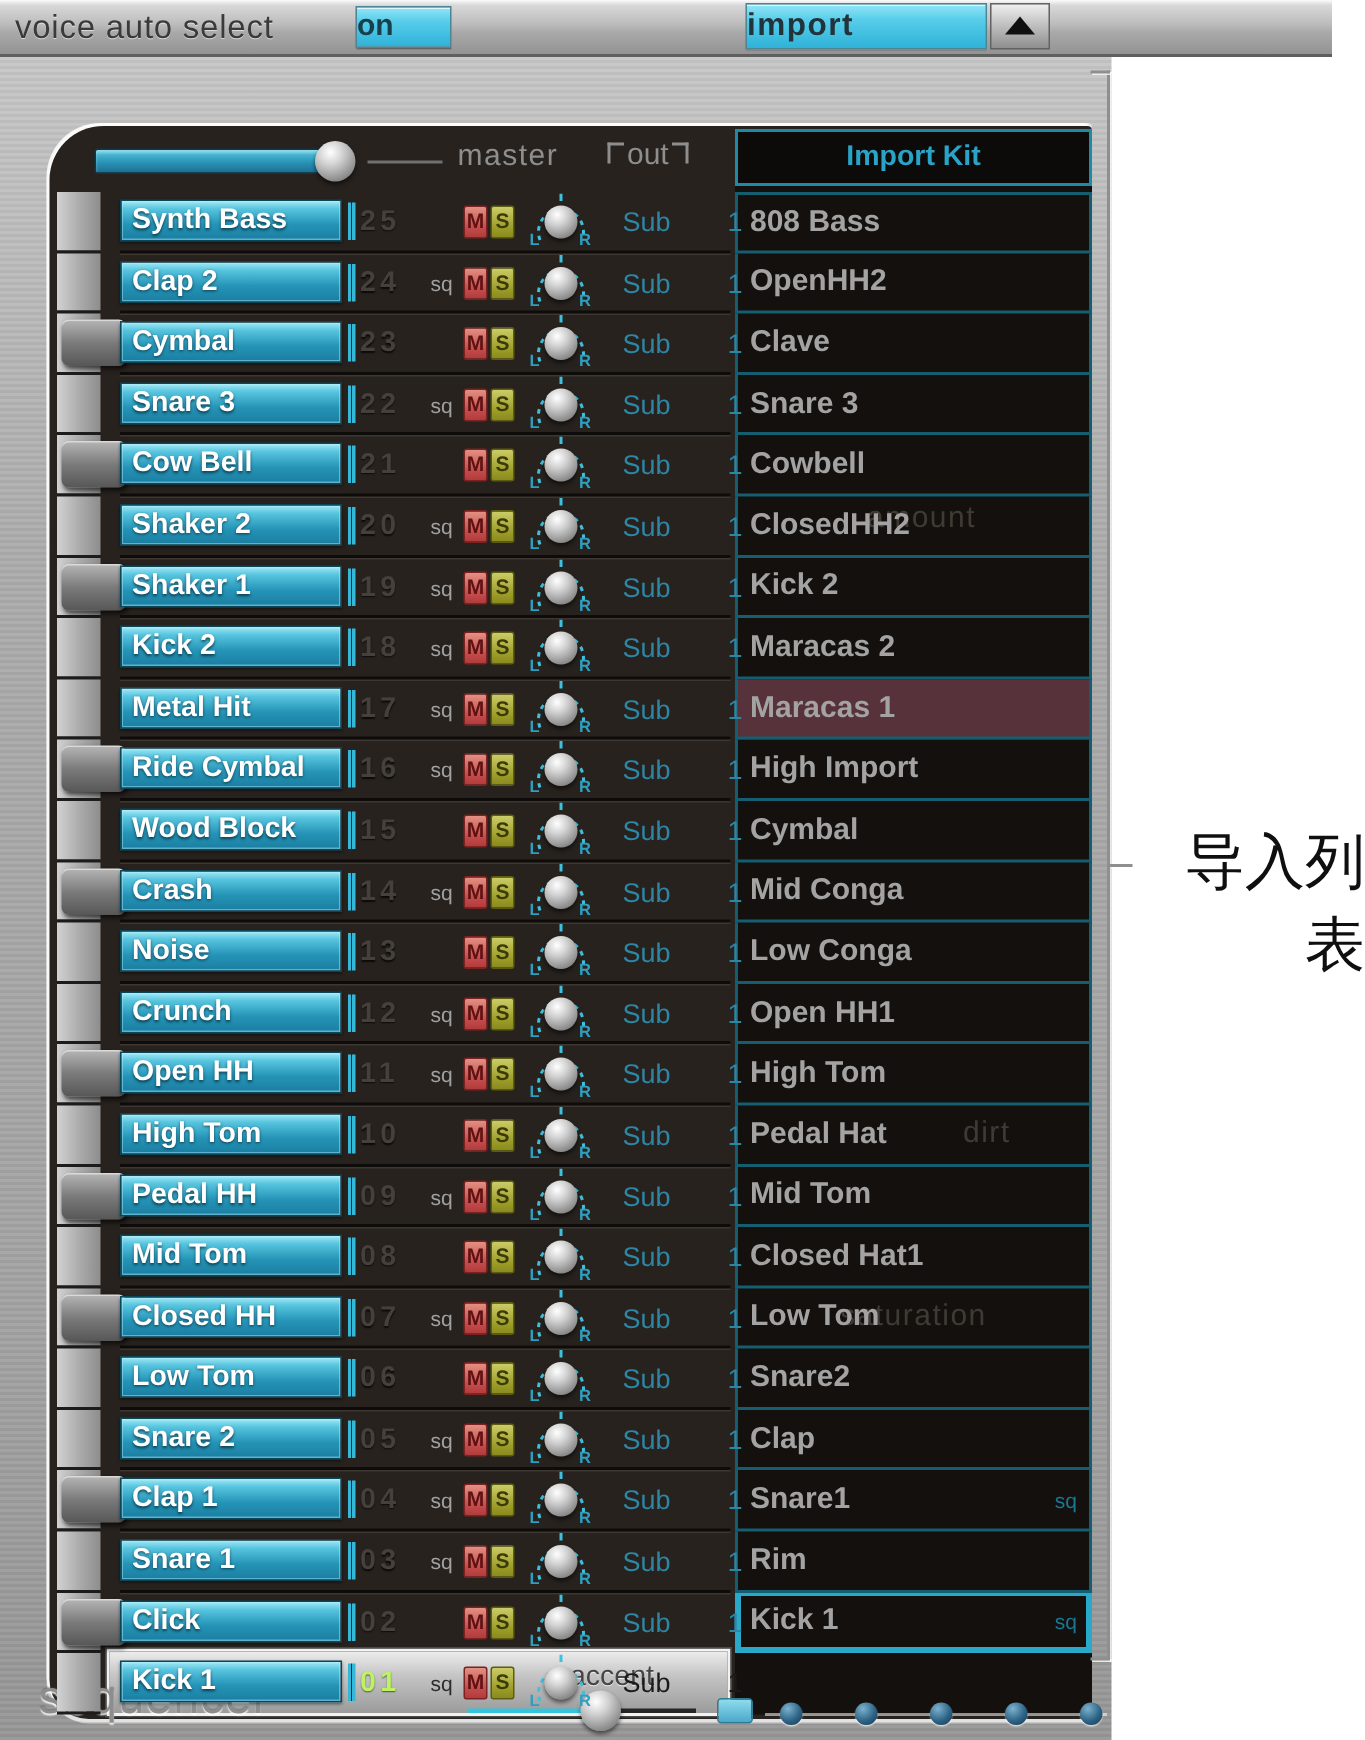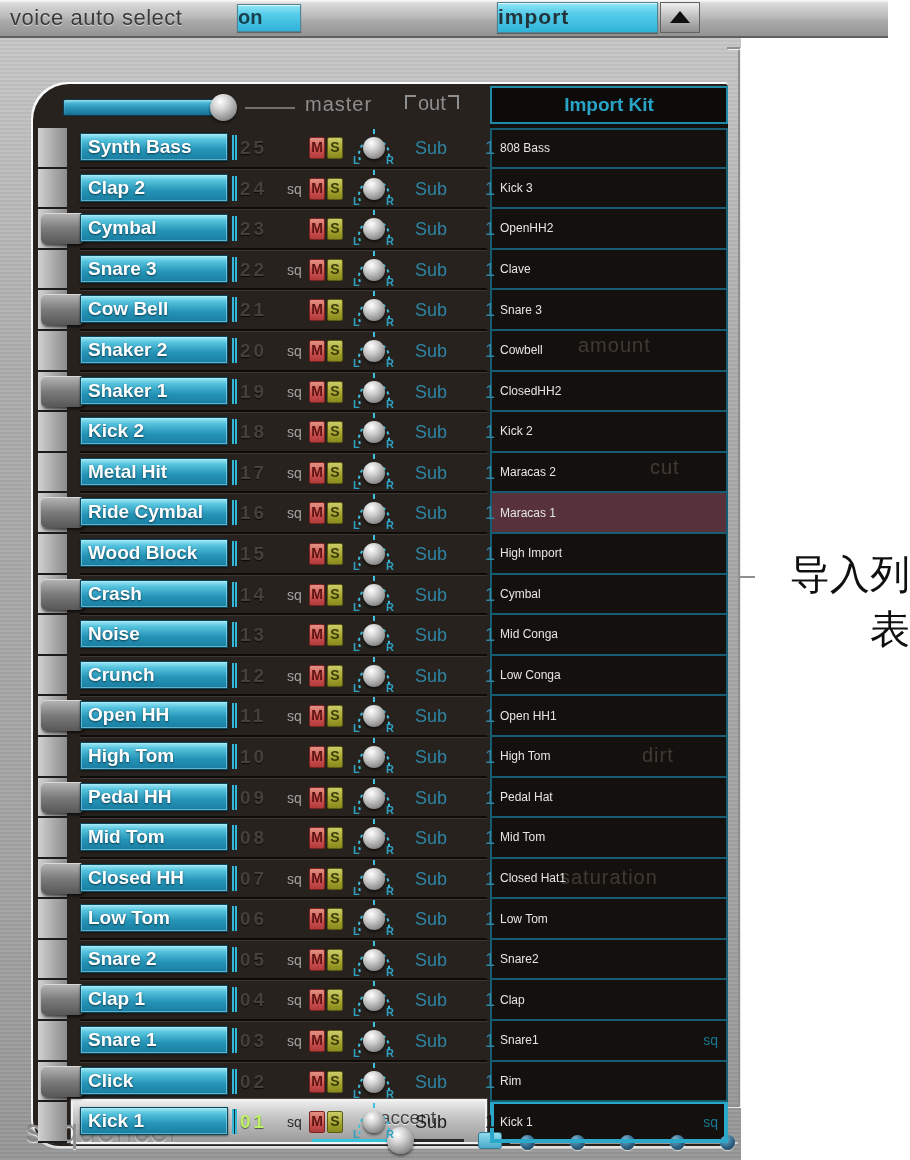--- a/index.html
+++ b/index.html
@@ -51,21 +51,21 @@
   .ghost{position:absolute;color:#4c453e;opacity:.8;font-size:20px;letter-spacing:1px;z-index:0;}
   .ghost-0{top:210px;left:88px;}
   .ghost-1{top:332px;left:160px;}
   .ghost-2{top:620px;left:152px;}
   .ghost-3{top:742px;left:70px;}
   #import-cells{position:absolute;left:0;top:4px;width:238px;}
   .import-cell{position:relative;height:40.6px;box-sizing:border-box;
     border-left:2px solid #155d70;border-right:2px solid #155d70;border-bottom:2px solid #155d70;
     display:flex;align-items:center;justify-content:space-between;padding:0 8px;cursor:pointer;z-index:1;}
   .import-cell:first-child{border-top:2px solid #155d70;}
-  .import-cell .cell-name{color:#e5e5e5;font-size:12px;white-space:nowrap;}
+  .import-cell .cell-name{color:#a3a3a3;font-size:20px;white-space:nowrap;font-weight:bold;}
   .import-cell .cell-sq{color:#177994;font-size:14px;}
   .import-cell.highlighted{background:#57323a;}
   .import-cell.kit-selected{box-shadow:inset 0 0 0 2px #2aa8c9;border-color:#2aa8c9;}
 
   
   #rows{left:0;top:44px;width:457px;}
   .row{position:relative;height:40.6px;}
   .row > *{position:absolute;z-index:1;}
   .row::after{content:"";position:absolute;left:47px;right:3px;bottom:0;height:2px;background:#0e0c0b;
     box-shadow:0 1px 0 rgba(145,130,118,.22);z-index:0;}
@@ -163,24 +163,20 @@
             <span class="ghost ghost-1">cut</span>
             <span class="ghost ghost-2">dirt</span>
             <span class="ghost ghost-3">saturation</span>
           </div>
         <div id="import-cells">
             <div class="import-cell">
     <span class="cell-name">808 Bass</span>
     <span class="cell-sq" style="visibility: hidden;"></span>
   </div>
             <div class="import-cell">
-    <span class="cell-name">Kick 3</span>
-    <span class="cell-sq" style="visibility: hidden;"></span>
-  </div>
-            <div class="import-cell">
     <span class="cell-name">OpenHH2</span>
     <span class="cell-sq" style="visibility: hidden;"></span>
   </div>
             <div class="import-cell">
     <span class="cell-name">Clave</span>
     <span class="cell-sq" style="visibility: hidden;"></span>
   </div>
             <div class="import-cell">
     <span class="cell-name">Snare 3</span>
     <span class="cell-sq" style="visibility: hidden;"></span>

